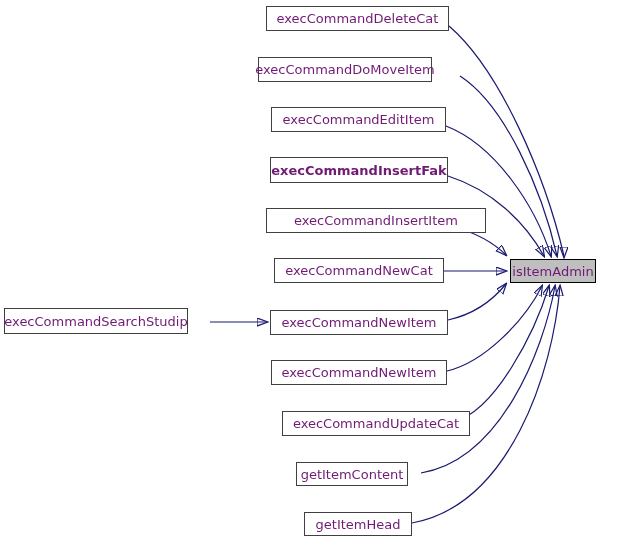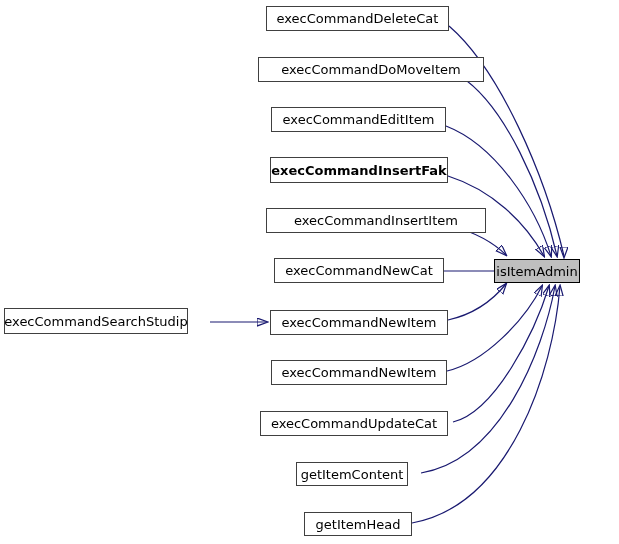--- a/index.html
+++ b/index.html
@@ -10,21 +10,21 @@
     font-family:"DejaVu Sans","Liberation Sans",sans-serif;
     overflow:hidden;
   }
   #edges{position:absolute;left:0;top:0;width:619px;height:544px;pointer-events:none;}
   #edges path, #edges line{fill:none;stroke:#191970;stroke-width:1.2;}
   .node{
     position:absolute;
     box-sizing:border-box;
     border:1px solid #404040;
     background:#ffffff;
-    color:#000000;
+    color:#701a75;
     font-size:13px;
     text-align:left;
     white-space:nowrap;
     display:flex;align-items:center;justify-content:center;
     cursor:pointer;
   }
   .node-target{
     border:1px solid #000000;
     background:#bfbfbf;
     cursor:default;
@@ -55,35 +55,35 @@
     <path d="M421,473 C500,460 543,352 555,286" marker-end="url(#arrow)"></path>
     <path d="M412,523 C510,505 553,372 560,286" marker-end="url(#arrow)"></path>
 
     <path d="M210,322 L267,322" marker-end="url(#arrow)"></path>
   </svg>
 
   <div class="node" style="left:4px;   top:308px; width:184px; height:26px;">execCommandSearchStudip</div>
 
   <div class="node" style="left:266px; top:6px;   width:183px; height:25px;">execCommandDeleteCat</div>
 
-  <div class="node" style="left:258px; top:57px;  width:226px; height:25px;">execCommandDoMoveItem</div>
+  <div class="node" style="left:258px; top:57px;  width:174px; height:25px;">execCommandDoMoveItem</div>
 
   <div class="node" style="left:271px; top:107px; width:175px; height:25px;">execCommandEditItem</div>
 
   <div class="node" style="left:270px; top:157px; width:178px; height:26px;font-weight:bold;">execCommandInsertFak</div>
 
   <div class="node" style="left:266px; top:208px; width:220px; height:25px;">execCommandInsertItem</div>
 
   <div class="node" style="left:274px; top:258px; width:170px; height:25px;">execCommandNewCat</div>
 
   <div class="node" style="left:270px; top:310px; width:178px; height:25px;">execCommandNewItem</div>
 
   <div class="node" style="left:271px; top:360px; width:176px; height:25px;">execCommandNewItem</div>
 
-  <div class="node" style="left:260px; top:411px; width:188px; height:25px;">execCommandUpdateCat</div>
+  <div class="node" style="left:282px; top:411px; width:188px; height:25px;">execCommandUpdateCat</div>
 
   <div class="node" style="left:296px; top:462px; width:112px; height:24px;">getItemContent</div>
 
   <div class="node" style="left:304px; top:512px; width:108px; height:24px;">getItemHead</div>
 
-  <div class="node node-target" style="left:494px; top:259px; width:86px; height:24px;">isItemAdmin</div>
+  <div class="node node-target" style="left:510px; top:259px; width:86px; height:24px;">isItemAdmin</div>
 
 </div>
 
 </body></html>

